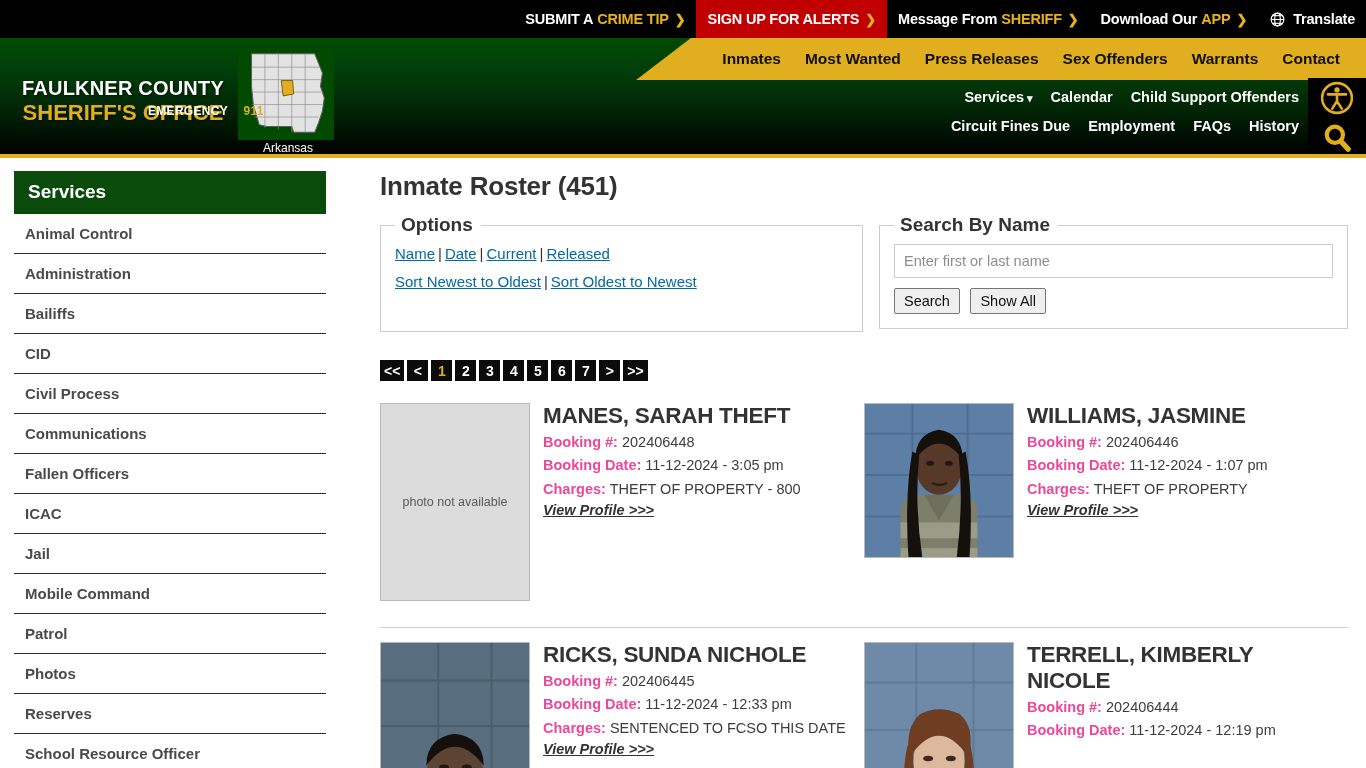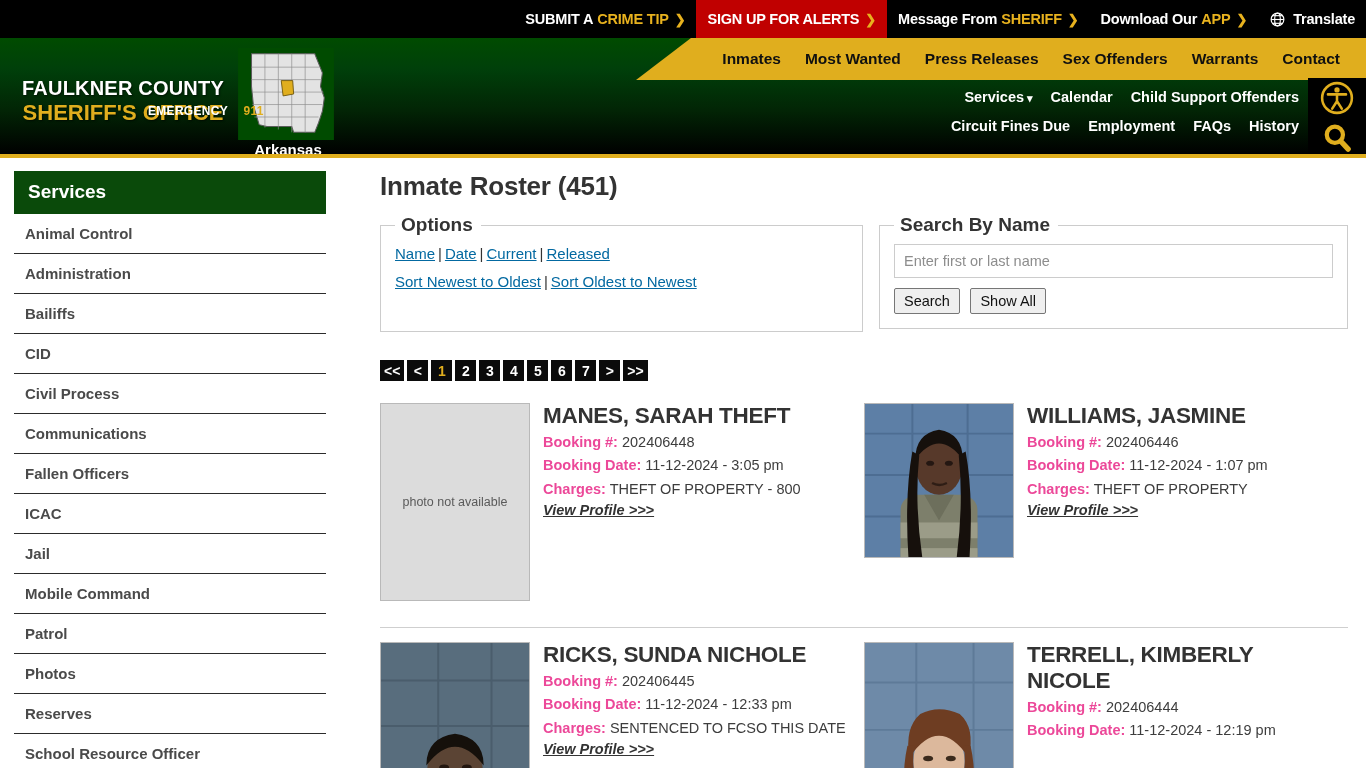--- a/index.html
+++ b/index.html
@@ -46,21 +46,21 @@
     color:#fff; font-size:20px; font-weight:bold; letter-spacing:0.2px;
     line-height:1; text-shadow:1px 1px 2px rgba(0,0,0,.6);
   }
   .brand-line2 {
     color:#e0ae1e; font-size:22px; font-weight:bold; line-height:1.35;
     text-shadow:1px 1px 2px rgba(0,0,0,.6);
   }
   .map-wrap { width:100px; margin-left:0; padding-top:4px; text-align:center; }
   .map-img { width:96px; height:92px; display:block; }
   .map-label {
-    color:#fff; font-size:15px; font-weight:bold; margin-top:1px;
+    color:#fff; font-size:12px; font-weight:normal; margin-top:1px;
     text-shadow:1px 1px 2px #000;
   }
 
   
   .goldbar {
     position:absolute; left:0; top:0; width:100%; height:42px;
     pointer-events:none;
   }
   .goldbar-shape {
     position:absolute; right:0; top:0; height:42px; width:730px;

